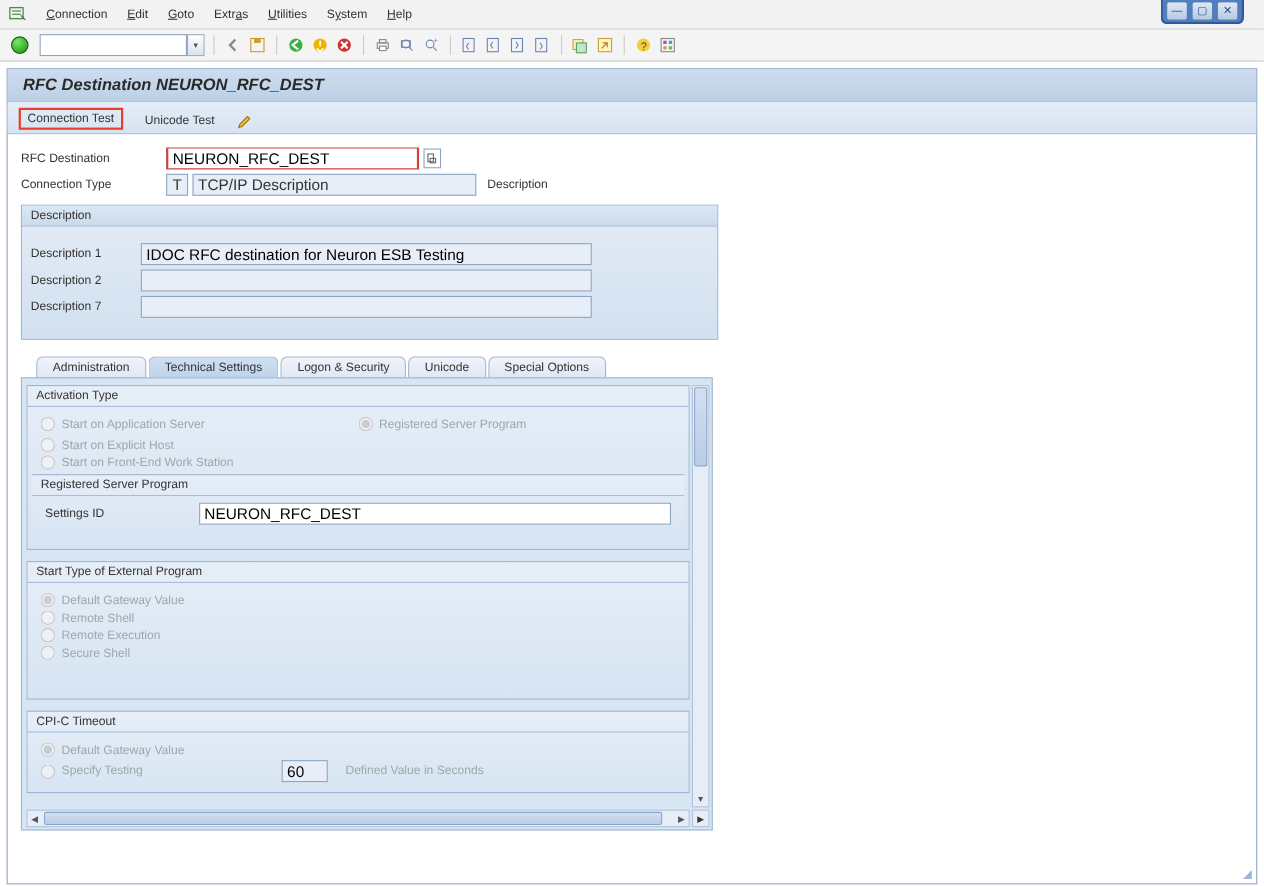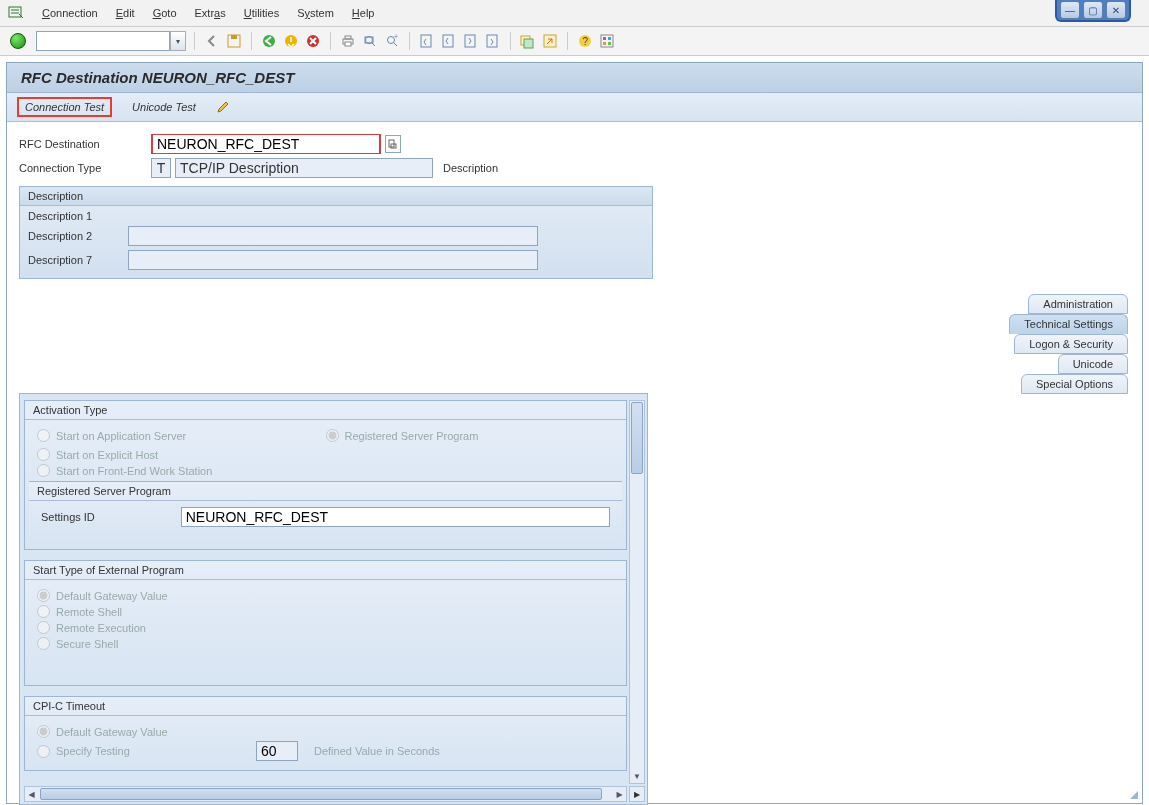--- a/index.html
+++ b/index.html
@@ -80,24 +80,23 @@
     padding: 6px 14px;
     font-size: 15px;
     font-weight: bold;
     font-style: italic;
     color: #2a2a2a;
     border-bottom:1px solid #9fb6d2;
   }
   .app-tabs {
     background: linear-gradient(#e4edf7, #d6e3f1);
     padding: 3px 10px;
-    display:flex; align-items:center; gap:14px;
+    display:flex; align-items:flex-end; gap:14px;
     border-bottom:1px solid #a9bed6;
     height:22px;
-    font-style:italic;
   }
   .app-tabs .at-btn {
     padding:2px 6px; cursor:default;
   }
   .highlighted-btn {
     border:2px solid #e83c2c !important;
   }
   .pencil-icon {
     width:14px;height:14px;
   }
@@ -130,28 +129,27 @@
     margin-top:8px;
   }
   .groupbox .gb-title {
     padding:3px 8px;
     border-bottom:1px solid #a9bed6;
     font-size:11px;
     color:#333;
     background:linear-gradient(#dbe7f3,#cbdbec);
   }
   .groupbox .gb-body {
-    padding:4px 8px;
+    padding:15px 8px;
   }
 
   .tab-strip {
     display:flex; align-items:flex-end;
     margin-top:14px;
     padding-left:14px;
-    flex-direction:column;
   }
   .tab {
     padding:3px 14px;
     background:linear-gradient(#f0f4fa, #dfe8f3);
     border:1px solid #9fb6d2;
     margin-right:2px;
     border-top-left-radius:6px;border-top-right-radius:6px;
     position:relative; top:1px;
     cursor:default;
   }
@@ -407,20 +405,21 @@
       <span style="width:4px"></span>
       <span class="input readonly" style="width:248px">TCP/IP Description</span>
       <span style="margin-left:10px">Description</span>
     </div>
 
     <div class="groupbox" style="width:632px">
       <div class="gb-title">Description</div>
       <div class="gb-body">
         <div class="field-row">
           <span class="label" style="width:100px">Description 1</span>
+          <input class="input readonly" style="width: 400px;" value="IDOC RFC destination for Neuron ESB Testing">
         </div>
         <div class="field-row">
           <span class="label" style="width:100px">Description 2</span>
           <input class="input readonly" style="width: 400px;" value="">
         </div>
         <div class="field-row">
           <span class="label" style="width:100px">Description 7</span>
           <input class="input readonly" style="width: 400px;" value="">
         </div>
       </div>

